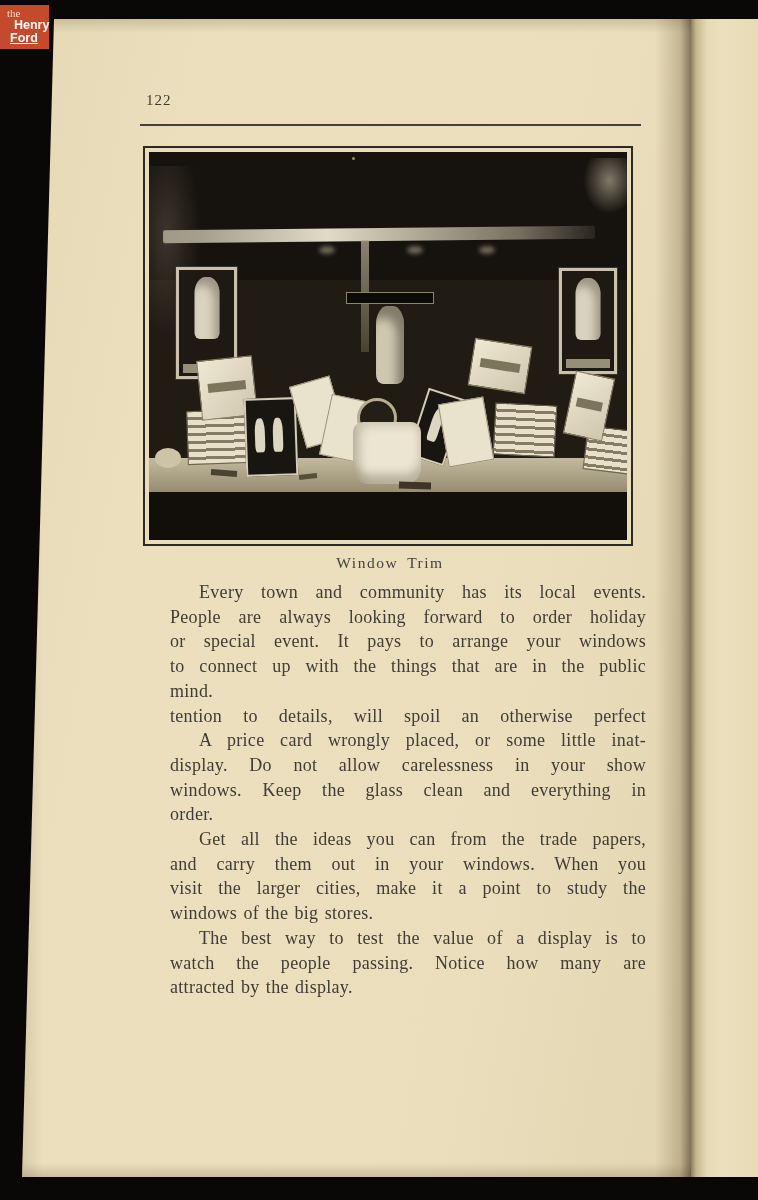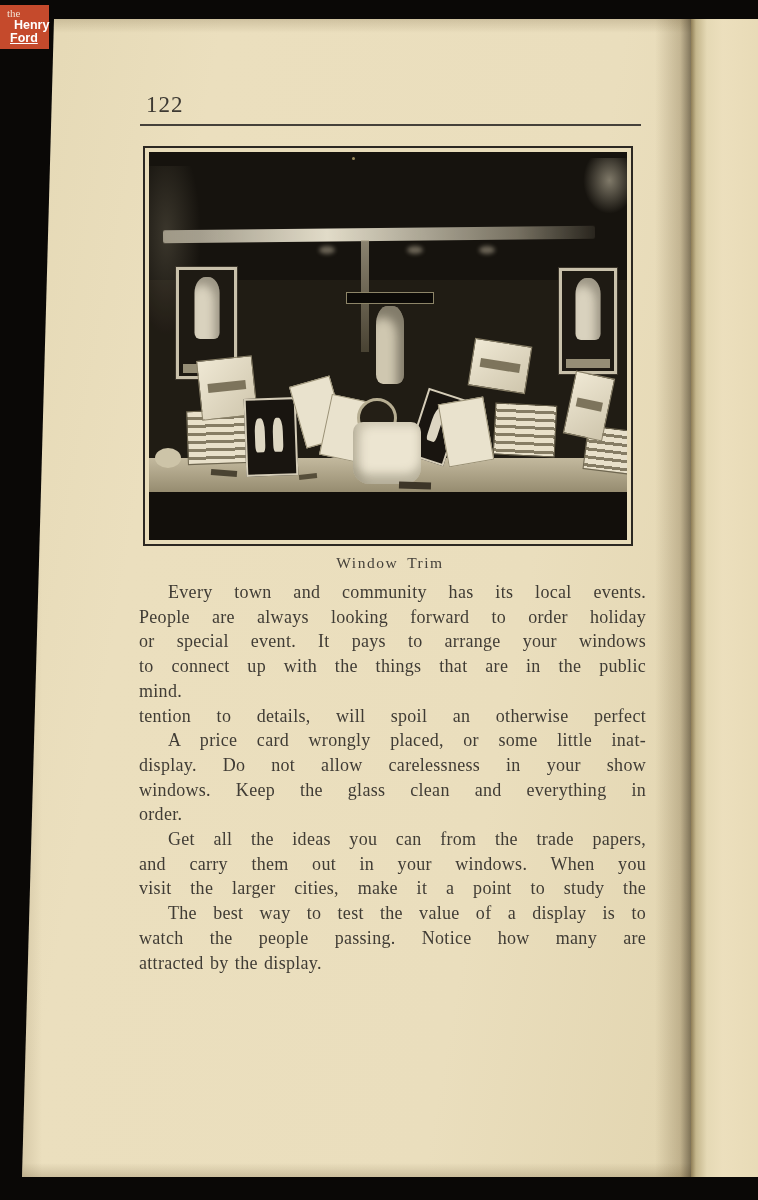--- a/index.html
+++ b/index.html
@@ -37,21 +37,21 @@
     position:absolute; left:0; top:5px; width:49px; height:44px;
     background:#c54a2c; color:#fff;
   }
   .logo .the  { position:absolute; left:7px;  top:2px;  font-family:"Liberation Serif",serif; font-size:11px; color:#f1e0d0; }
   .logo .henry{ position:absolute; left:14px; top:13px; font-family:"Liberation Sans",sans-serif; font-weight:bold; font-size:12.5px; letter-spacing:0; }
   .logo .ford { position:absolute; left:10px; top:26px; font-family:"Liberation Sans",sans-serif; font-weight:bold; font-size:12.5px;text-decoration:underline; }
 
   
   .pageno {
     position:absolute; left:146px; top:92px;
-    font-size:23px; letter-spacing:1px; color:#3e3a33;
+    font-size:15px; letter-spacing:1px; color:#3e3a33;
   }
   .running-title {
     position:absolute; left:140px; top:93px; width:500px; text-align:center;
     font-variant:small-caps; font-size:17px; letter-spacing:2.5px; word-spacing:5px; color:#3e3a33;
   }
   .rule { position:absolute; left:140px; top:124px; width:501px; height:2px; background:#45413a; }
 
   
   .figure-frame {
     position:absolute; left:143px; top:146px;
@@ -124,21 +124,21 @@
 
   .fig-caption {
     position:absolute; left:140px; top:554px; width:500px; text-align:center;
     font-size:15.5px; letter-spacing:1.5px; word-spacing:4px; color:#45413a;
   }
 
   
   .bodytext { position:absolute; left:139px; top:580px; width:507px; color:#403c35; }
   .para { margin:0; font-size:18px; line-height:24.7px; }
   .para .line { display:block; text-align:justify; text-align-last:justify;
-    letter-spacing:.3px; word-spacing:1.5px; white-space:normal; }
+    letter-spacing:.3px; word-spacing:1.5px; white-space:normal;margin-left:31px; }
   .para .line.first { text-indent:29px; }
   .para .line.last  { text-align-last:left; }
 
   .speck { position:absolute; left:352px; top:157px; width:3px; height:3px;
     border-radius:50%; background:#9c8a5e; }
 </style>
 </head>
 <body>
 
 <div id="root">
@@ -229,20 +229,21 @@
         <span class="line">tention to details, will spoil an otherwise perfect</span>
         <span class="line first">A price card wrongly placed, or some little inat-</span>
         <span class="line">display.  Do not allow carelessness in your show</span>
         <span class="line">windows.  Keep the glass clean and everything in</span>
         <span class="line last">order.</span>
       </p>
     <p class="para">
         <span class="line first">Get all the ideas you can from the trade papers,</span>
         <span class="line">and carry them out in your windows.  When you</span>
         <span class="line">visit the larger cities, make it a point to study the</span>
+        <span class="line last">windows of the big stores.</span>
       </p>
     <p class="para">
         <span class="line first">The best way to test the value of a display is to</span>
         <span class="line">watch the people passing.  Notice how many are</span>
         <span class="line last">attracted by the display.</span>
       </p>
   </div>
 
   <div class="speck"></div>
 </div>

